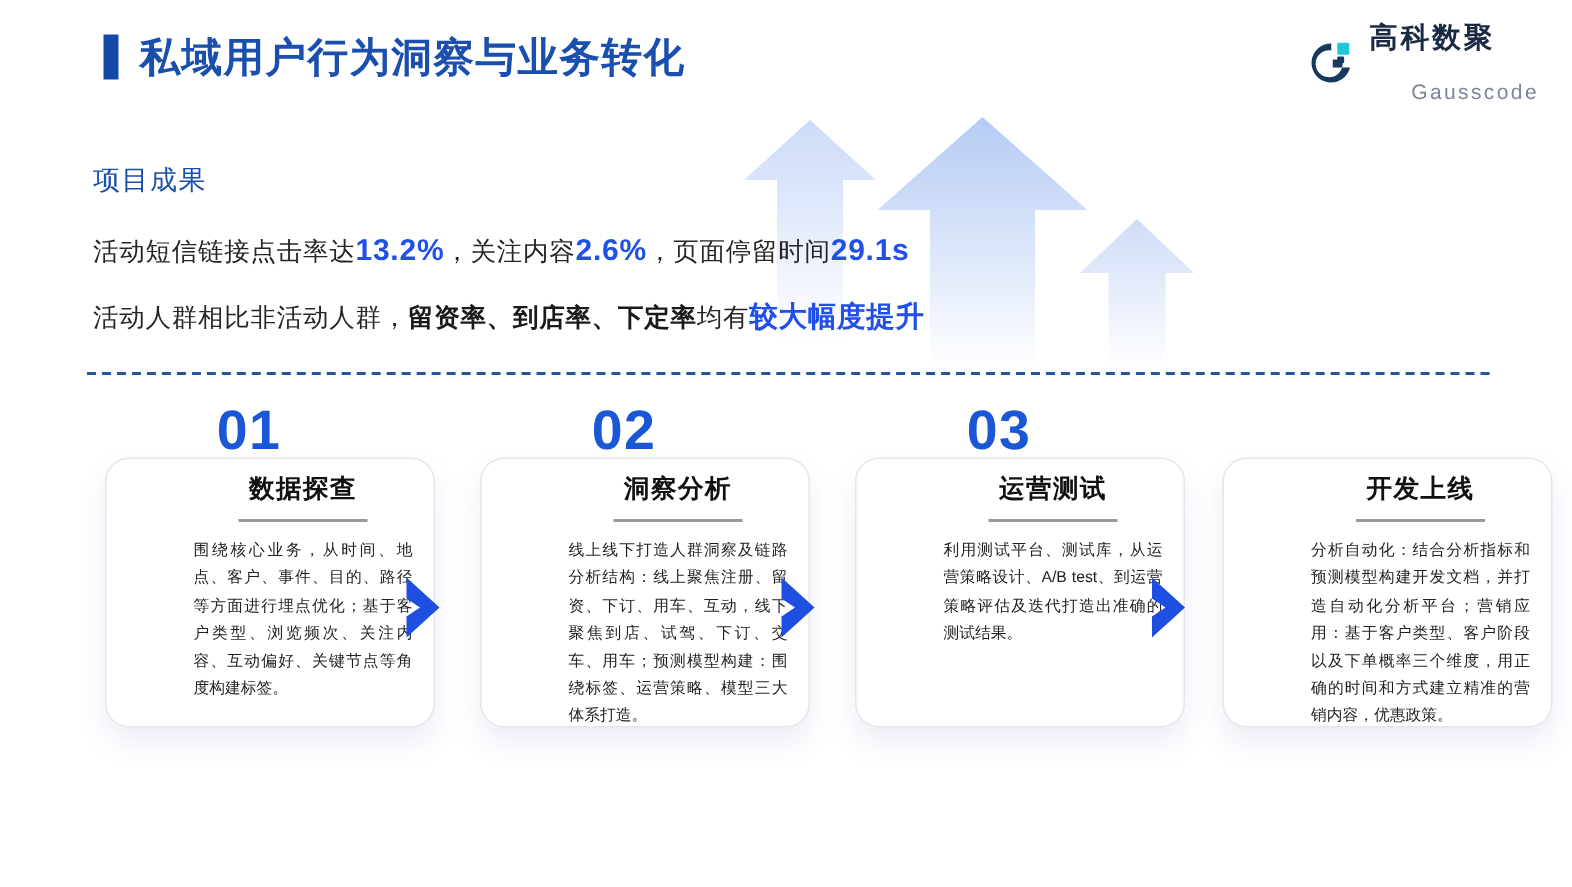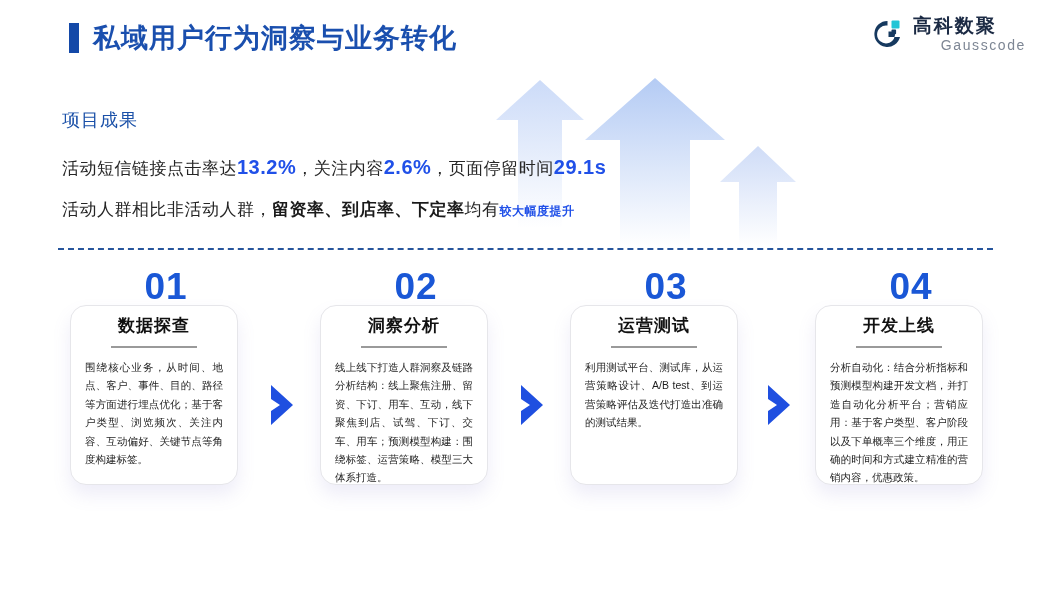--- a/index.html
+++ b/index.html
@@ -12,43 +12,43 @@
   .slide { position: relative; width: 1048px; height: 591px; background: #fff; }
 
   
   .header { position: absolute; left: 0; top: 0; width: 1048px; height: 78px; }
   .title-wrap { position: absolute; left: 25px; top: 20px; display: flex; align-items: center; padding-left: 44px; }
   .title-accent { width: 10px; height: 30px; background: #1449a8; margin-right: 14px; }
   .title-text { font-size: 27px; font-weight: bold; color: #1a4fae; letter-spacing: 1px; white-space: nowrap; }
 
   .logo { position: absolute; right: 22px; top: 16px; display: flex; align-items: center; }
   .logo-mark { width: 36px; height: 36px; position: relative; margin-right: 7px; flex: none; }
-  .logo-text { display: flex; flex-direction: column; justify-content: center; }
+  .logo-text { display: flex; flex-direction: column; justify-content: center; gap: 16px; }
   .logo-cn { font-size: 19px; font-weight: bold; color: #1b2a44; letter-spacing: 2px; line-height: 1.05; }
   .logo-en { font-size: 14px; color: #7d8694; letter-spacing: 1.6px; line-height: 1.2; margin-top: 1px; margin-left: 28px; }
 
   
   .arrows { position: absolute; left: 480px; top: 78px; width: 360px; height: 172px; pointer-events: none; }
 
   
   .results { position: absolute; left: 62px; top: 108px; width: 820px; }
   .results-heading { font-size: 18px; font-weight: normal; color: #1a50a8; margin-bottom: 20px; letter-spacing: 1px; }
   .results-line { font-size: 17px; color: #262626; line-height: 1.55; margin-bottom: 14px; letter-spacing: 0.5px; white-space: nowrap; }
   .stat { color: #2050e8; font-weight: bold; font-size: 20px; }
   .bold-dark { font-weight: bold; color: #1a1a1a; }
-  .hl-blue { color: #2050e8; font-weight: bold; font-size: 12px; }
+  .hl-blue { color: #2050e8; font-weight: bold; font-size: 19px; }
 
   .divider { position: absolute; left: 58px; top: 248px; width: 935px; height: 0;
              border-top: 2px dashed #27559c; }
 
   
   .steps { position: absolute; left: 0; top: 268px; width: 1048px; height: 260px; }
-  .step { position: absolute; top: 37px; width: 168px; height: 180px;
+  .step { position: absolute; top: 37px; width: 220px; height: 180px;
           background: #ffffff; border: 1px solid #e6e6ea; border-radius: 16px;
-          box-shadow: 0 10px 18px rgba(126,118,200,0.13); }
+          box-shadow: 0 10px 18px rgba(126,118,200,0.13); padding-left: 44px; }
   .step-num { position: absolute; top: -38px; left: 0; width: 190px; text-align: center;
               font-size: 37px; font-weight: bold; color: #1a57d6; letter-spacing: 1px; line-height: 1; }
   .step-title { margin-top: 8px; text-align: center; font-size: 17px; font-weight: bold; color: #111; letter-spacing: 1px; }
   .step-rule { width: 86px; height: 2px; background: #9a9a9a; margin: 9px auto 10px auto; }
   .step-body { padding: 0 14px; font-size: 10.5px; color: #1f1f1f; line-height: 1.75; text-align: justify; }
 
   .chev { position: absolute; top: 115px; width: 28px; height: 44px; }
 
   
   .s1 { left: 70px; }  .s2 { left: 320px; }  .s3 { left: 570px; }  .s4 { left: 815px; }
@@ -154,20 +154,19 @@
       <div class="step-body">利用测试平台、测试库，从运营策略设计、A/B test、到运营策略评估及迭代打造出准确的测试结果。</div>
     </div>
 
     <div class="chev c3">
       <svg width="28" height="44" viewBox="0 0 28 44">
         <path d="M3 2 L25 22 L3 42 L3 28 L12 22 L3 16 Z" fill="#1f4fe0"></path>
       </svg>
     </div>
 
     <div class="step s4">
-      <div class="step-num">04</div>
       <div class="step-title">开发上线</div>
       <div class="step-rule"></div>
       <div class="step-body">分析自动化：结合分析指标和预测模型构建开发文档，并打造自动化分析平台；营销应用：基于客户类型、客户阶段以及下单概率三个维度，用正确的时间和方式建立精准的营销内容，优惠政策。</div>
     </div>
 
   </div>
 </div>
 
 </body></html>

